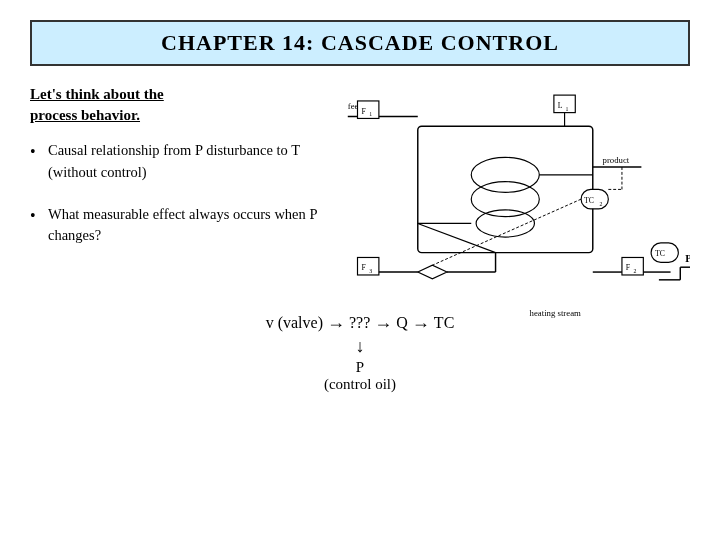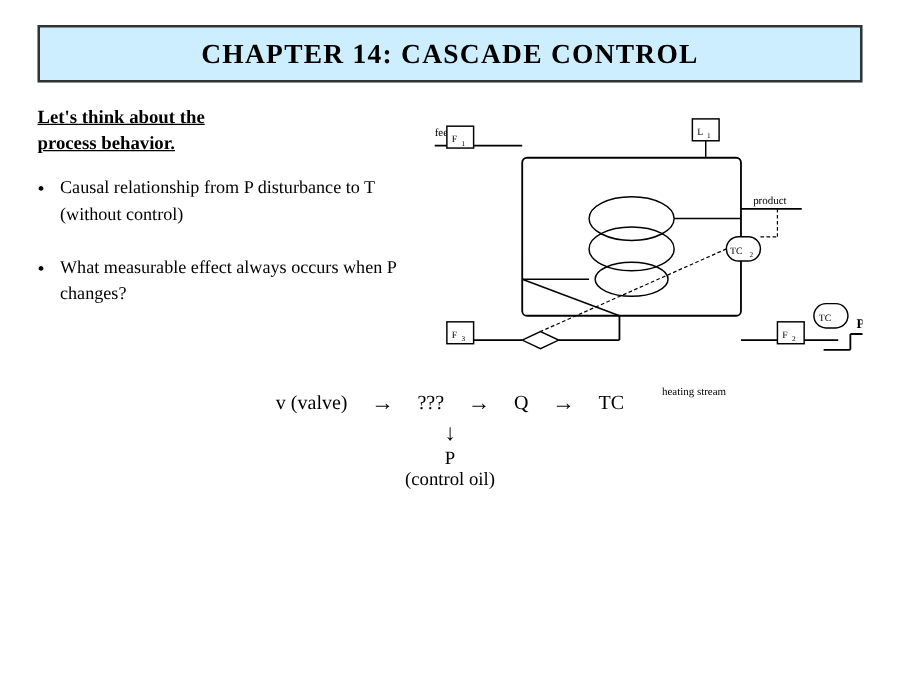--- a/index.html
+++ b/index.html
@@ -95,21 +95,21 @@
       text-align: center;
     }
 
     .equation-row {
       font-size: 16px;
       color: #000;
       margin-bottom: 4px;
       display: flex;
       align-items: center;
       justify-content: center;
-      gap: 19px;
+      gap: 4px;
     }
 
     .arrow {
       font-size: 18px;
     }
 
     .p-heating {
       font-size: 15px;
       color: #000;
       text-align: center;

